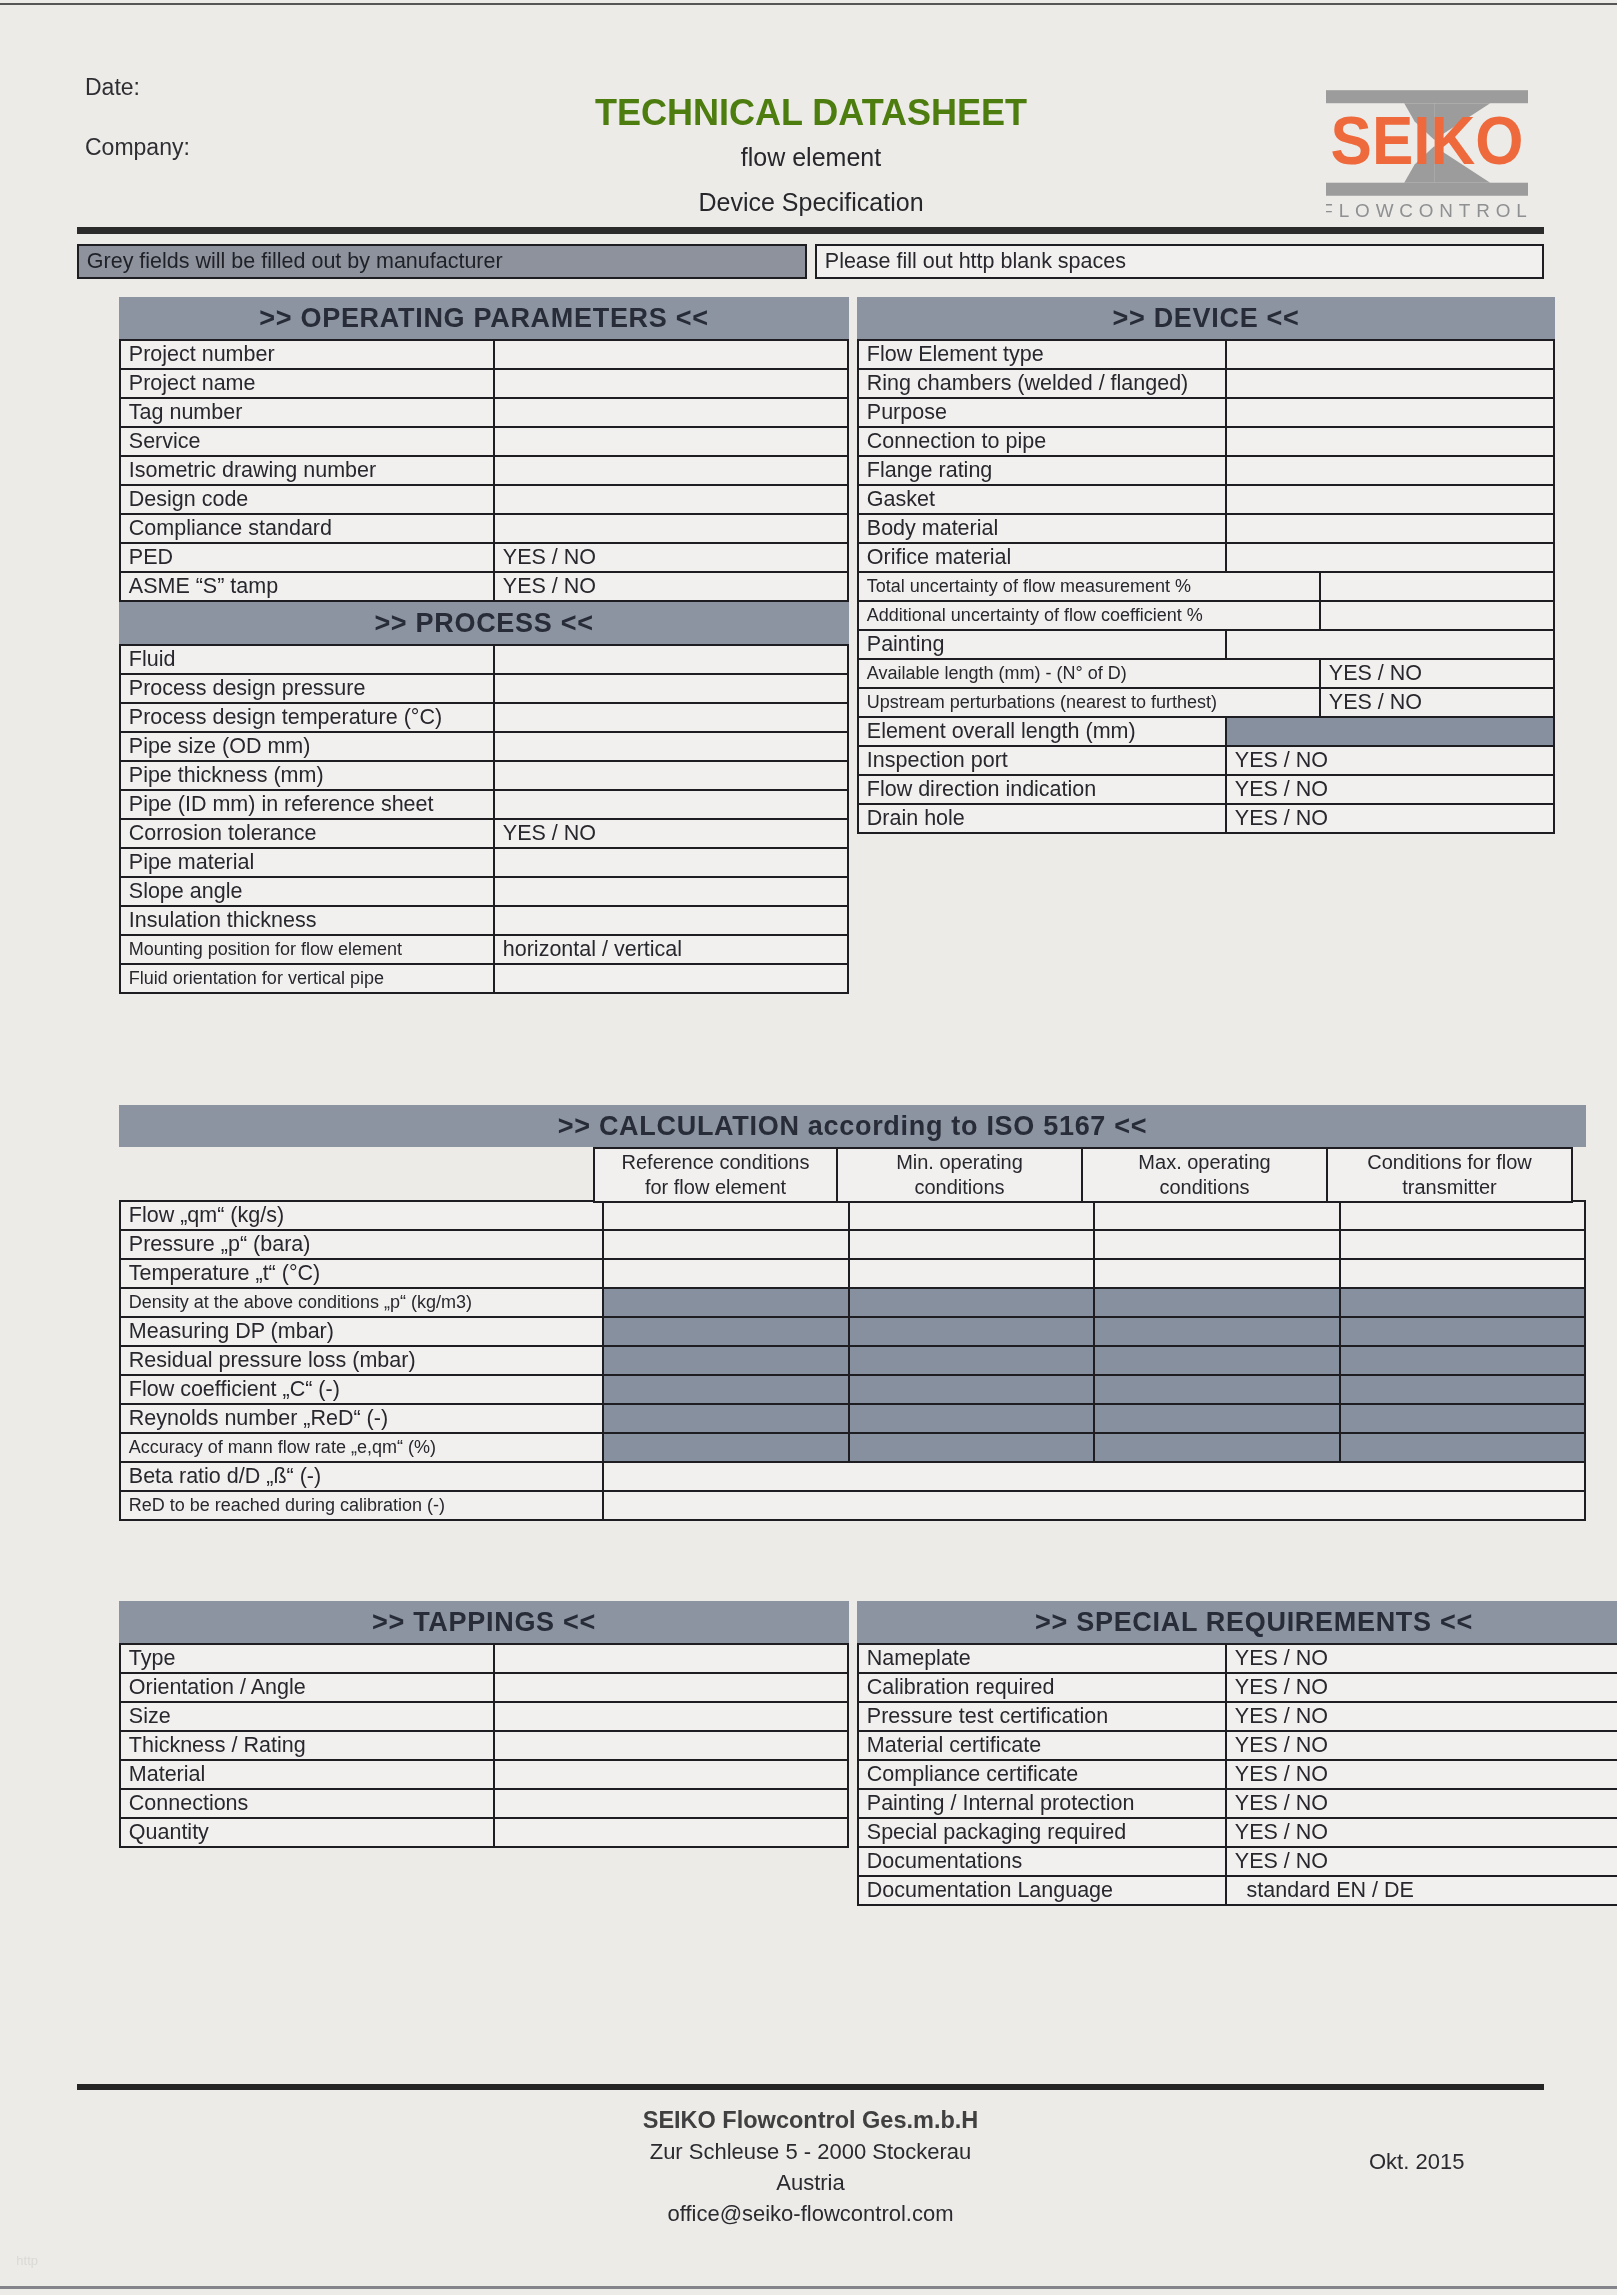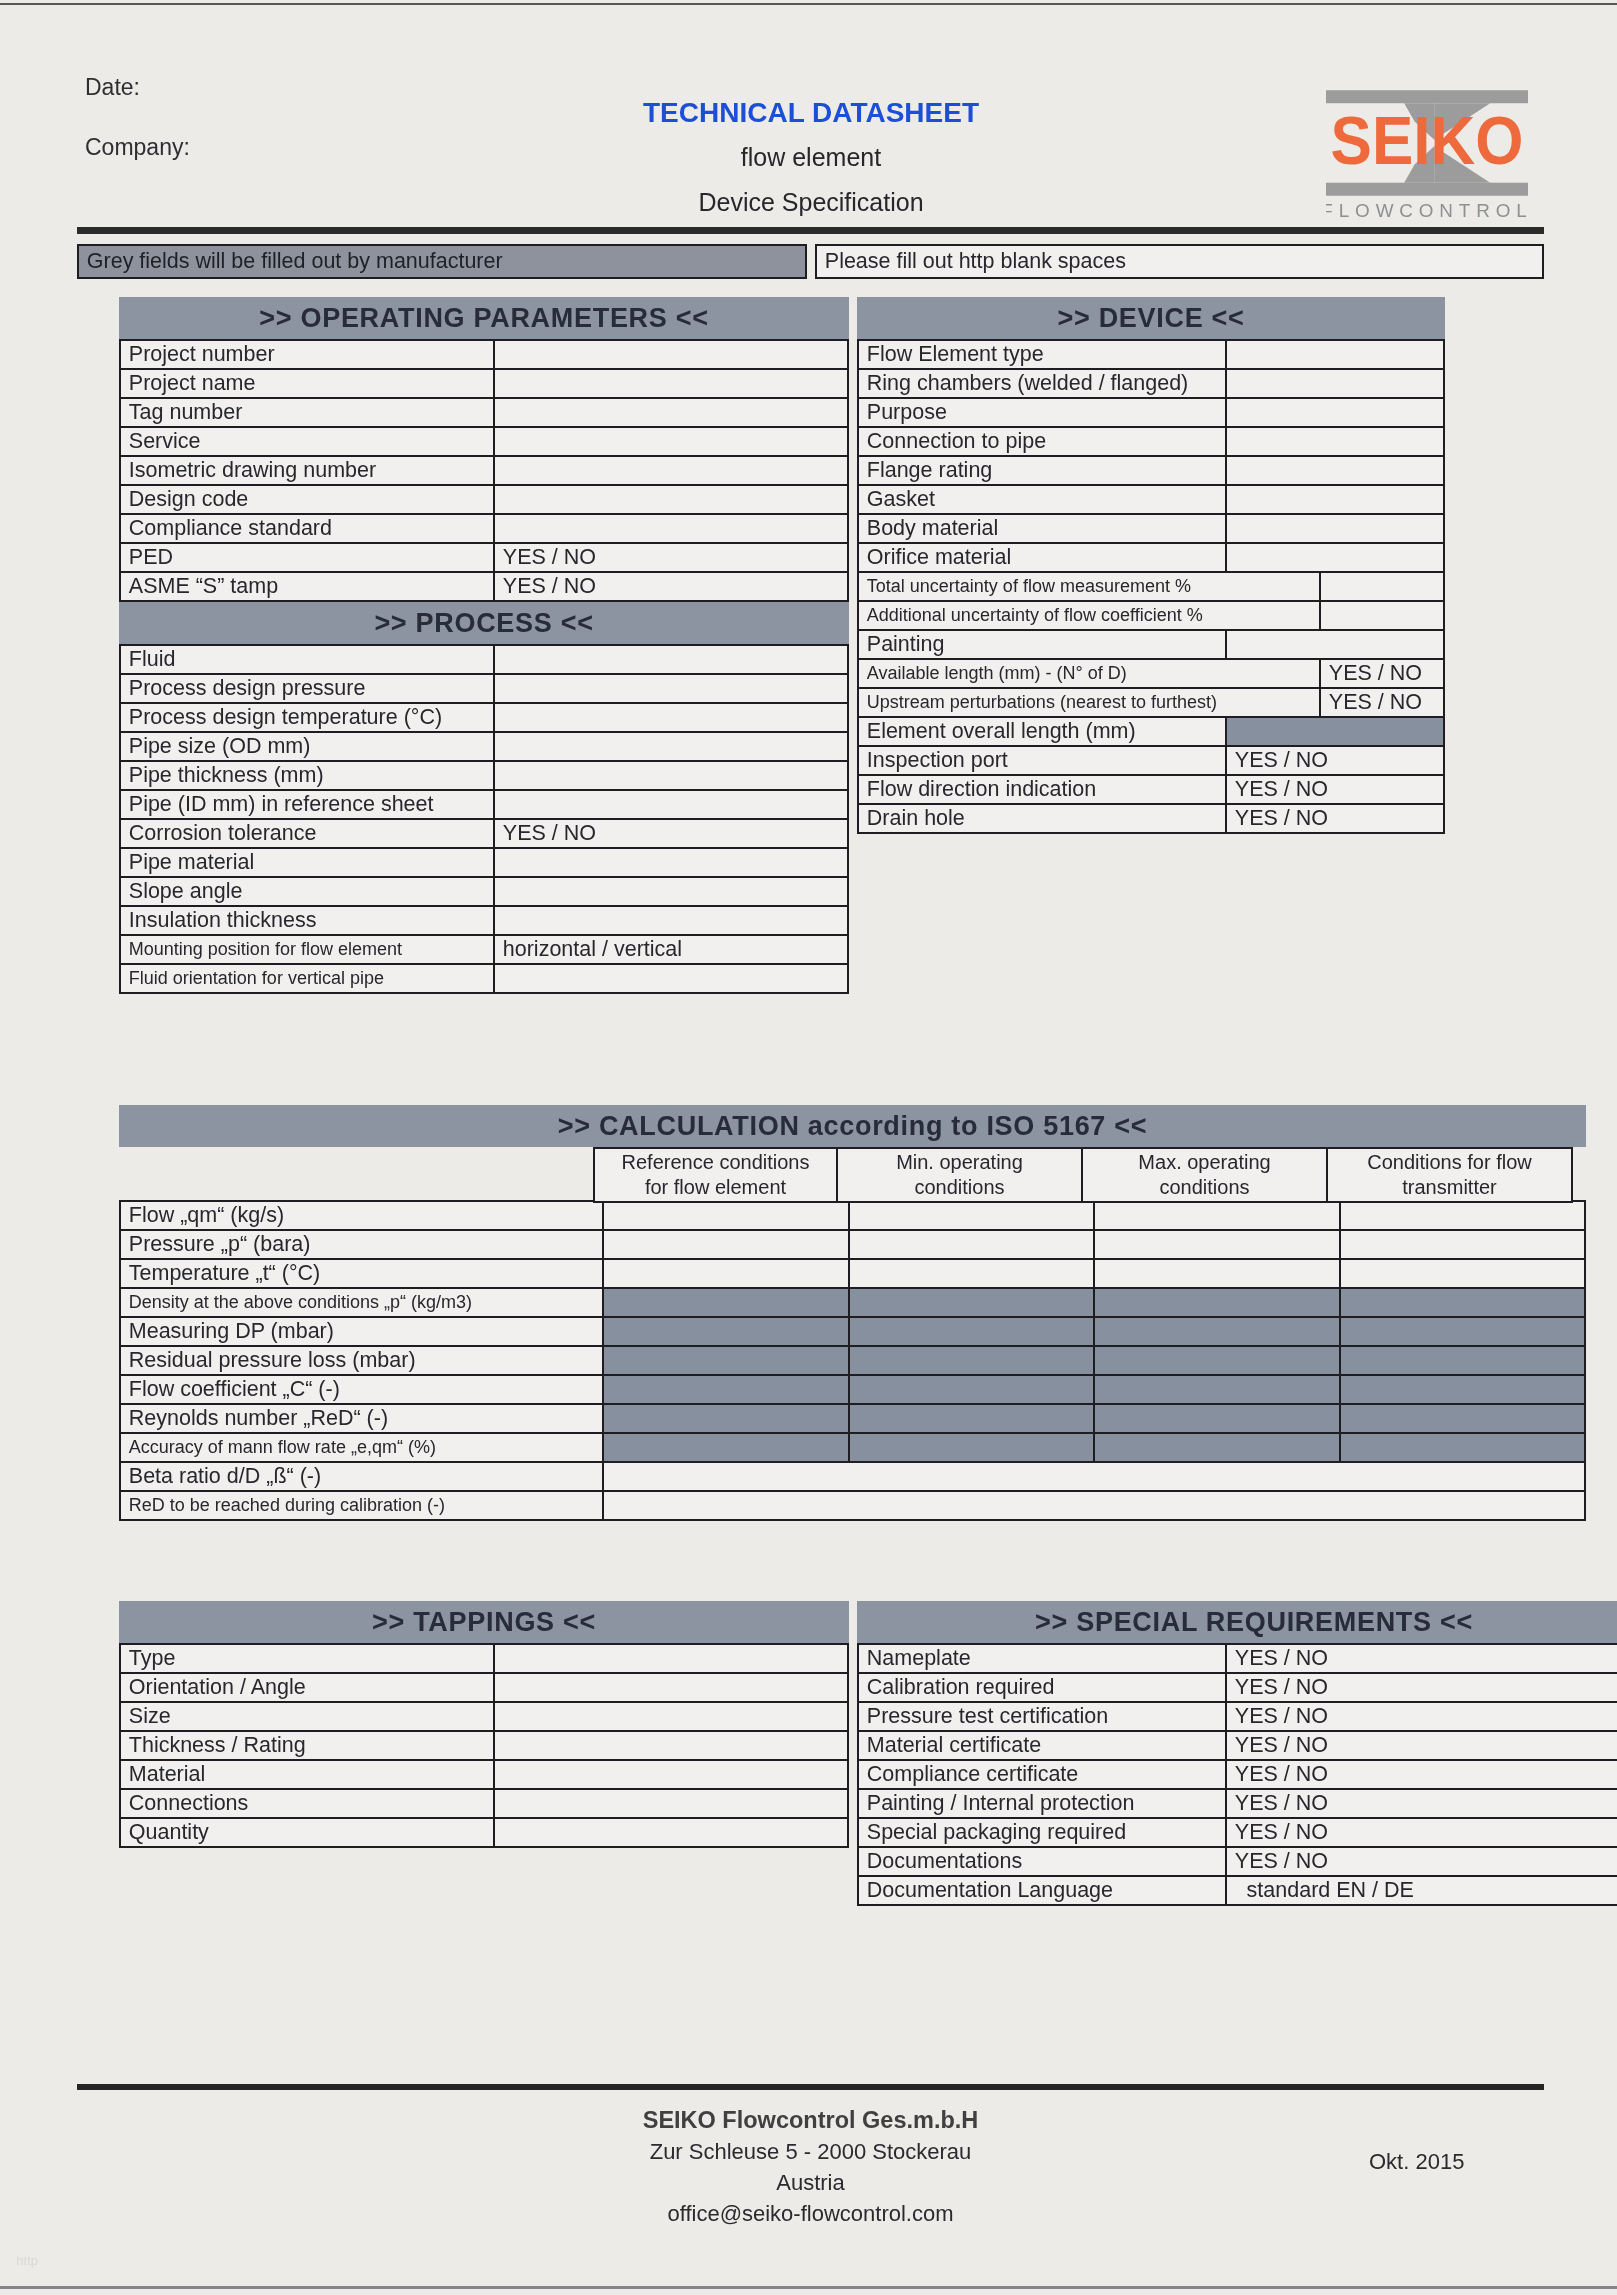--- a/index.html
+++ b/index.html
@@ -4,21 +4,21 @@
 <style>
   html,body{margin:0;padding:0;background:#d9d9d7;}
   .page{position:relative;width:1618px;height:2295px;background:#ecebe8;
         font-family:"Liberation Sans", sans-serif;color:#27272d;overflow:hidden;}
   .edge{position:absolute;left:0;width:1618px;background:#6e6e74;}
   .edge.top{top:2.6px;height:2.6px;background:#565656;}
   .edge.bottom{top:2286px;height:3.3px;background:#84848c;}
 
   .hdr-label{position:absolute;left:85px;font-size:23px;color:#2e2e33;}
   .titleblock{position:absolute;left:485px;top:97px;width:652px;text-align:center;}
-  .doc-title{font-size:28px;font-weight:bold;line-height:31px;color:#1d4ed8;}
+  .doc-title{font-size:36px;font-weight:bold;line-height:31px;color:#4d7c0f;}
   .doc-sub{font-size:25px;line-height:30px;margin-top:14.3px;color:#26262b;}
 
   .logo{position:absolute;left:1326px;top:86px;width:202px;height:140px;}
 
   .divbar{position:absolute;left:77px;top:227px;width:1467px;height:6.5px;background:#2b2b2b;}
 
   .ibox{position:absolute;top:244px;height:35px;box-sizing:border-box;border:2.6px solid #1e1e22;
         font-size:21.5px;line-height:30px;padding-left:7.8px;white-space:nowrap;overflow:hidden;}
   .ibox.grey{left:77px;width:730px;background:#8d929d;color:#1f2127;}
   .ibox.white{left:815px;width:729px;background:#f1f0ee;}
@@ -34,21 +34,21 @@
         padding-left:7.8px;white-space:nowrap;overflow:hidden;}
   .cell.label{flex:0 0 var(--lw);}
   .cell.value{flex:1 1 0;border-left:2.6px solid #1e1e22;}
   .cell.vcell{flex:1 1 0;border-left:2.6px solid #1e1e22;}
   .cell.vspan{flex:1 1 0;border-left:2.6px solid #1e1e22;}
   .cell.sm{font-size:18px;}
   .g{background:#87909e;}
   .row.wide{--lw:460px;}
 
   .sec.leftcol{left:77px;top:297px;width:730px;}
-  .sec.rightcol{left:815px;top:297px;width:588px;border-radius:19px;}
+  .sec.rightcol{left:815px;top:297px;width:698px;border-radius:19px;}
   .sec.rightcol .rows{--lw:366px;}
   .sec.calc{left:77px;top:1105px;width:1467px;}
   .sec.calc .rows{--lw:481px;margin-top:-2.6px;}
   .sec.tap{left:77px;top:1601px;width:730px;}
   .sec.spec{left:815px;top:1601px;width:794px;}
   .sec.spec .rows{--lw:366px;}
   .band.second{margin-top:0;}
 
   .calc-head{display:flex;}
   .calc-head .spacer{flex:0 0 474px;}

